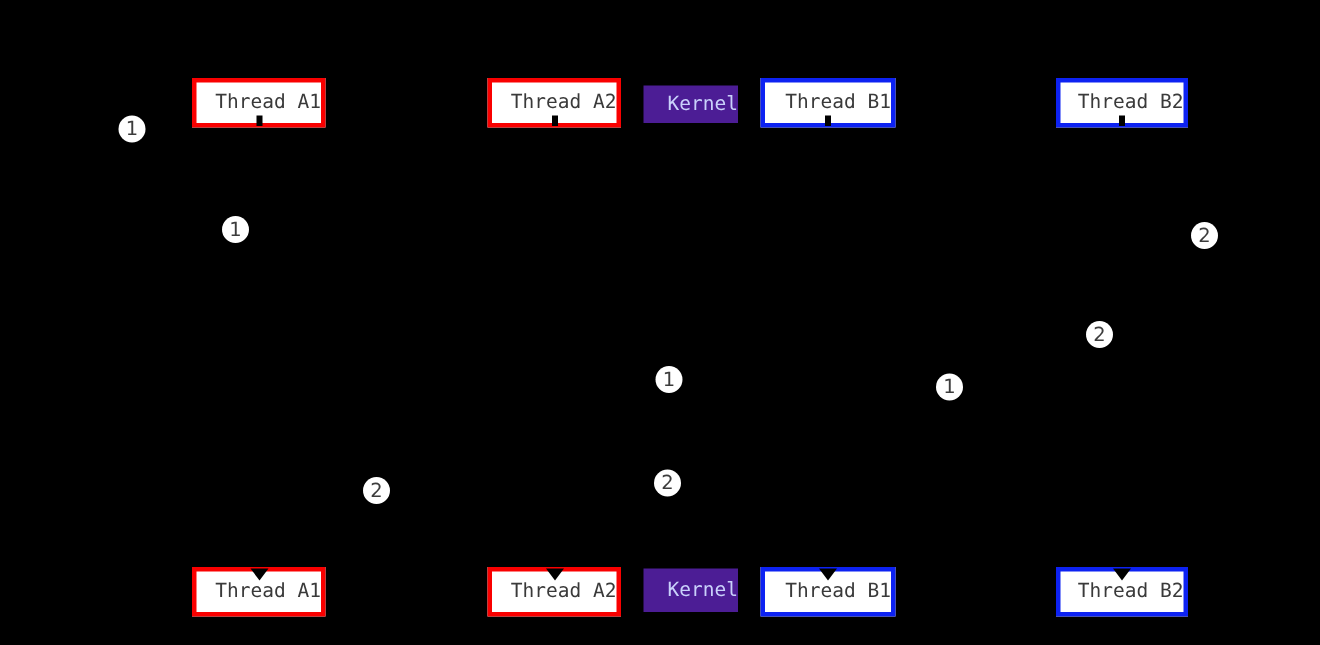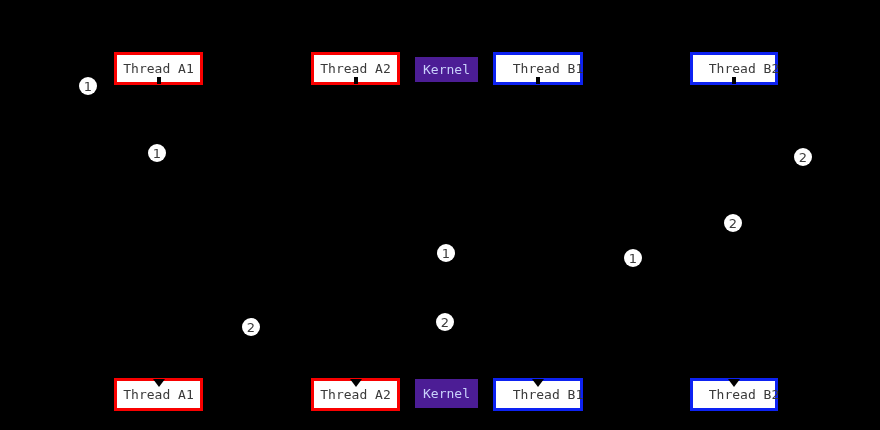--- a/index.html
+++ b/index.html
@@ -7,21 +7,21 @@
     position:relative;
     width:880px;height:430px;
     background:#000;
     overflow:hidden;
     font-family:"DejaVu Sans Mono","Liberation Mono",monospace;
   }
   .box{
     position:absolute;
     box-sizing:border-box;
     background:#ffffff;
-    display:flex;align-items:center;justify-content:center;
+    display:flex;align-items:center;justify-content:flex-end;margin-left:14px;
   }
   .outline-red{border:3px solid #f90000;color:#3a3a3a;}
   .outline-blue{border:3px solid #0d22f2;color:#3a3a3a;padding-left:20px;}
   .filled-blue{background:#4c1d95;color:#c9d1fb;border:none;}
   .lbl{font-size:13px;line-height:1;white-space:nowrap;}
   
   .tick{
     position:absolute;left:50%;bottom:-2px;
     width:4px;height:7px;margin-left:-2px;
     background:#000;

